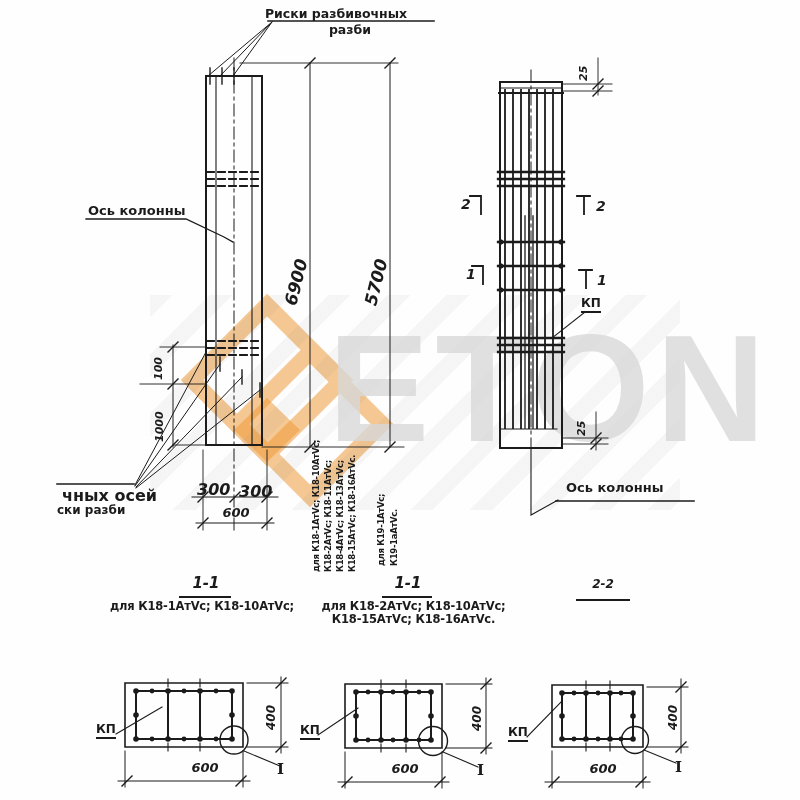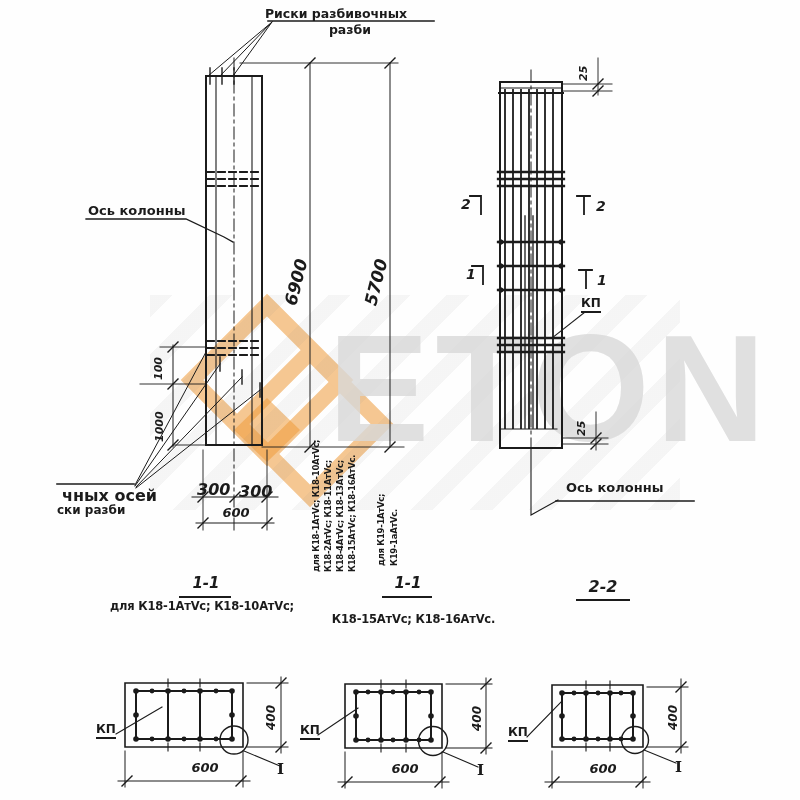--- a/index.html
+++ b/index.html
@@ -263,23 +263,24 @@
   <span class="t it" style="left:596px;top:198px;font-size:14px;">2</span>
   <span class="t it" style="left:466px;top:266px;font-size:14px;">1</span>
   <span class="t it" style="left:597px;top:272px;font-size:14px;">1</span>
 
   <span class="t ul" style="left:581px;top:296px;font-size:12px;">КП</span>
 
   <span class="t" style="left:566px;top:480px;font-size:13px;">Ось колонны</span>
 
   <span class="t it ctr" style="left:183px;top:574px;width:46px;font-size:15px;">1-1</span>
   <span class="t it ctr" style="left:385px;top:574px;width:46px;font-size:15px;">1-1</span>
-  <span class="t it ctr" style="left:578px;top:577px;width:50px;font-size:16px;">2-2</span>
+  <span class="t it ctr" style="left:578px;top:577px;width:50px;font-size:12px;">2-2</span>
 
   <span class="t ctr note" style="left:96px;top:599px;width:212px;">для К18-1АтVс; К18-10АтVс;</span>
+  <span class="t ctr note" style="left:306px;top:599px;width:215px;">для К18-2АтVс; К18-10АтVс;</span>
   <span class="t ctr note" style="left:306px;top:612px;width:215px;">К18-15АтVс; К18-16АтVс.</span>
 
   <span class="t ul" style="left:96px;top:722px;font-size:12px;">КП</span>
   <span class="t ul" style="left:300px;top:723px;font-size:12px;">КП</span>
   <span class="t ul" style="left:508px;top:725px;font-size:12px;">КП</span>
 
   <span class="t it ctr" style="left:180px;top:760px;width:50px;font-size:13px;">600</span>
   <span class="t it ctr" style="left:380px;top:761px;width:50px;font-size:13px;">600</span>
   <span class="t it ctr" style="left:578px;top:761px;width:50px;font-size:13px;">600</span>
 

